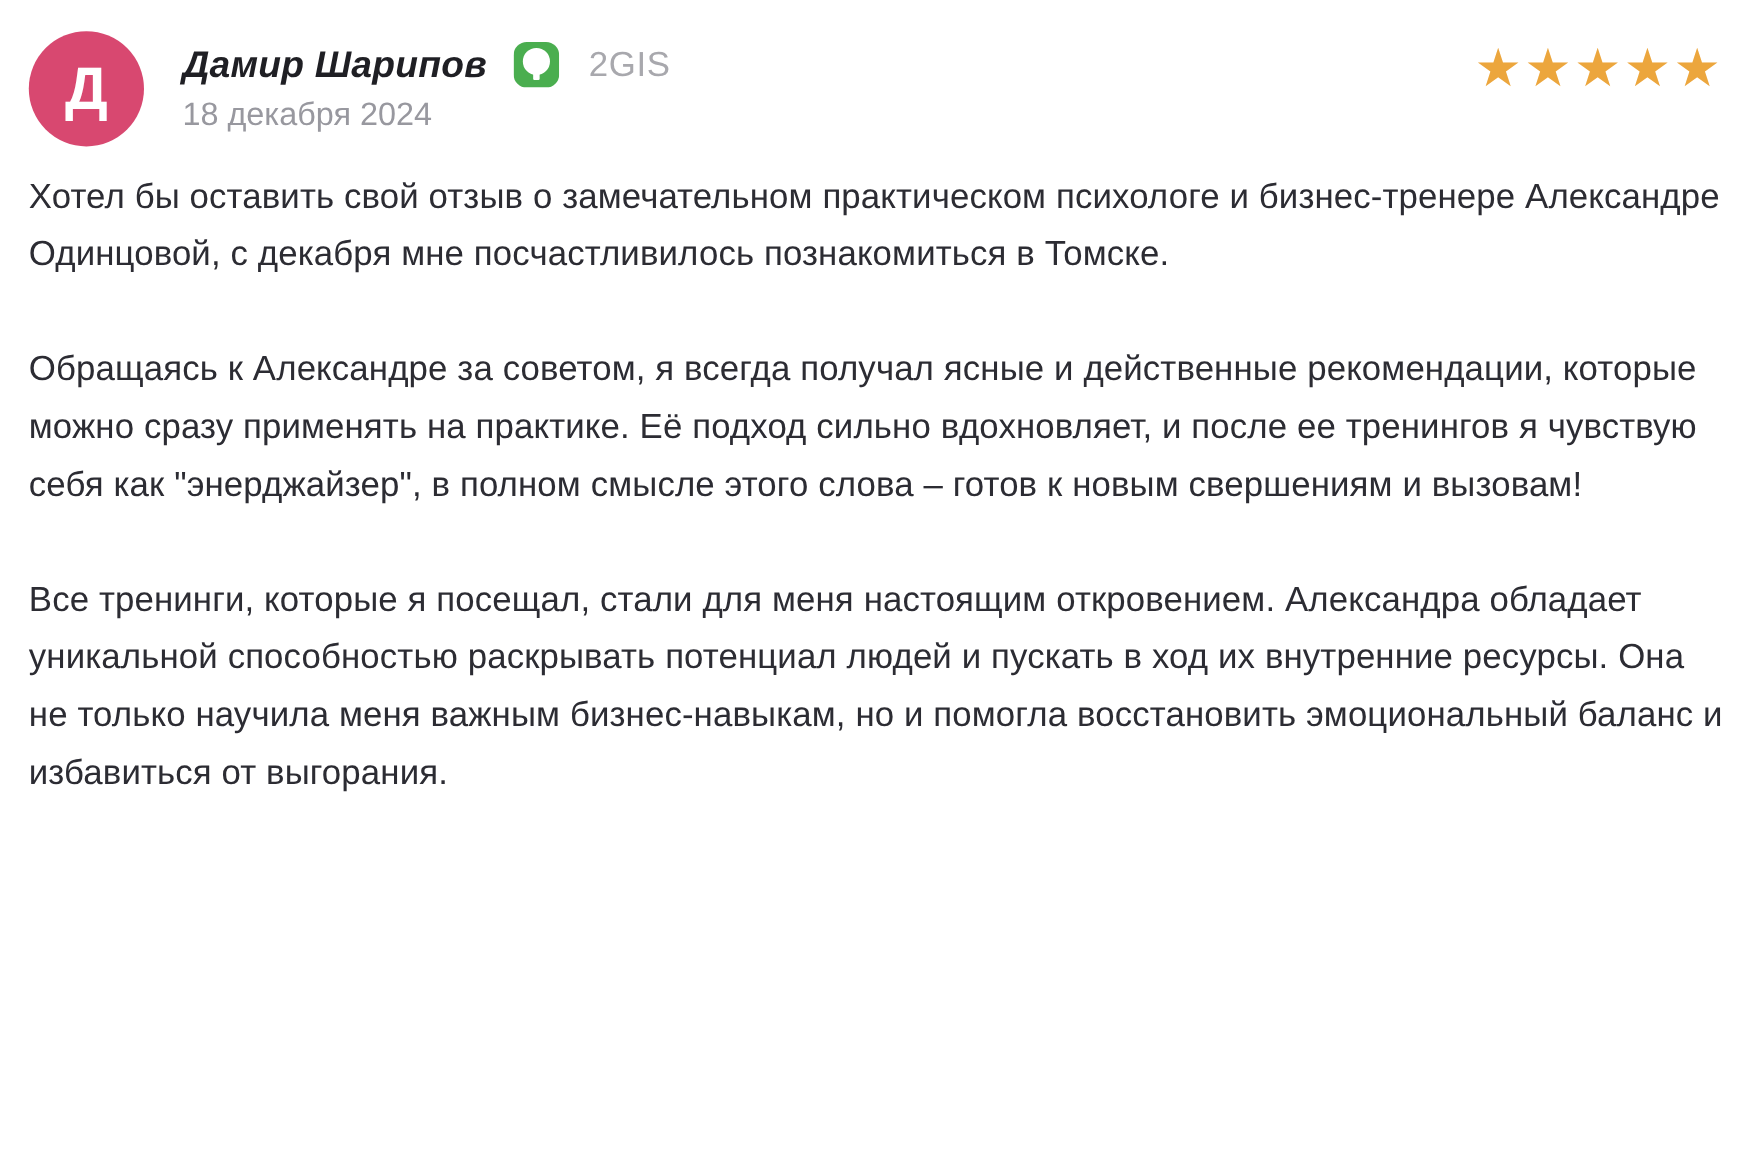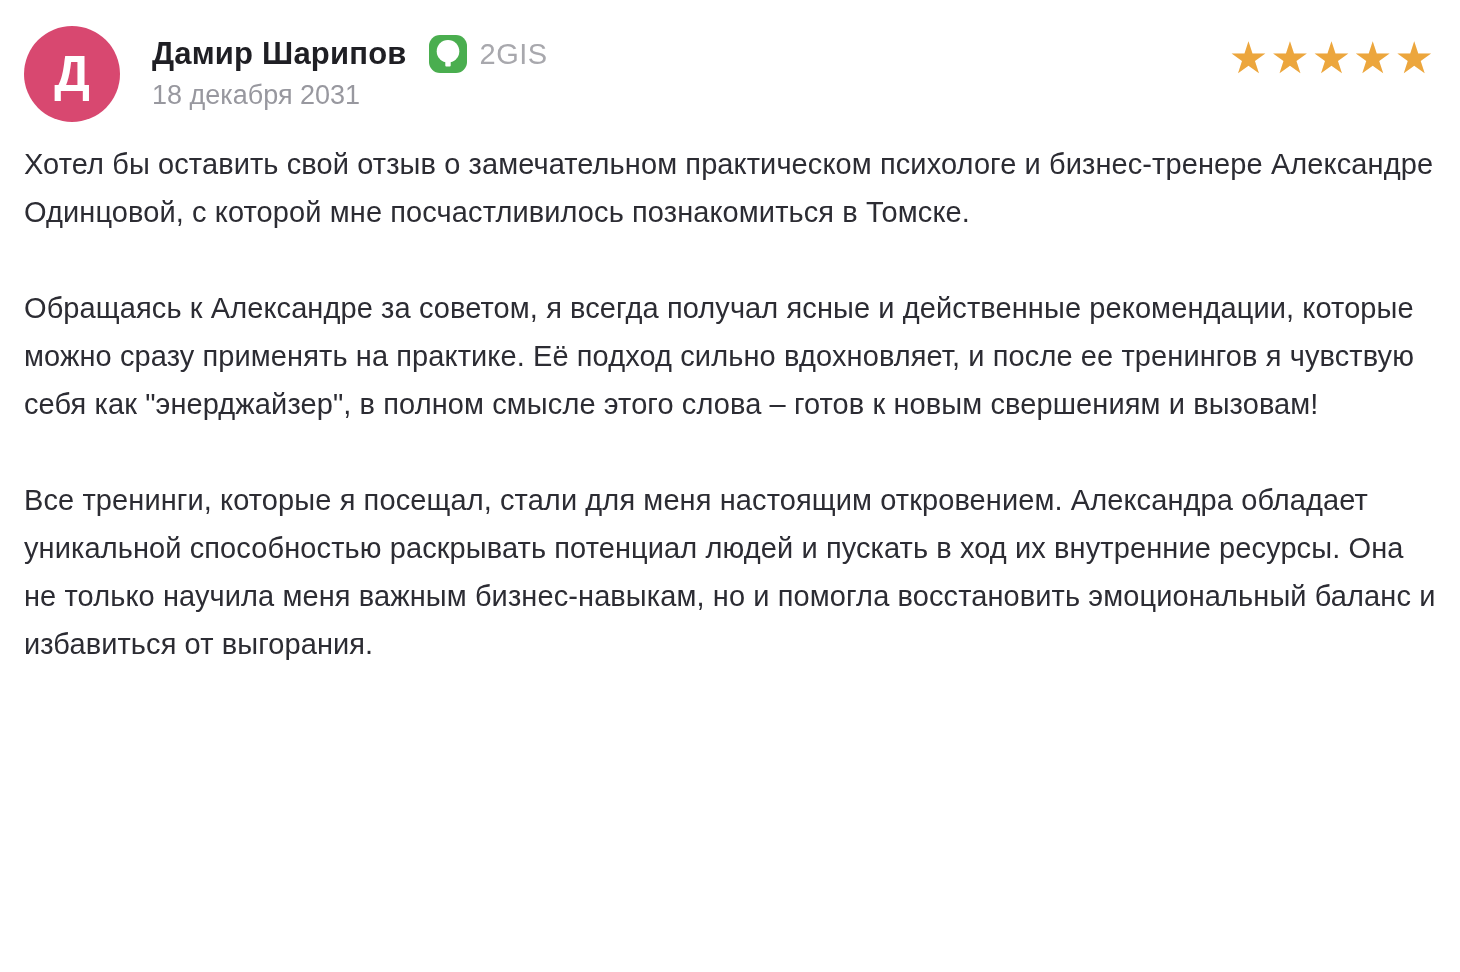--- a/index.html
+++ b/index.html
@@ -46,31 +46,32 @@
   }
   .name-row {
     display: flex;
     align-items: center;
   }
   .author-name {
     font-size: 31px;
     font-weight: 700;
     letter-spacing: 0.2px;
     color: #1f1f24;
+    font-style: italic;
   }
   .source-badge {
     display: flex;
     align-items: center;
     margin-left: 22px;
     text-decoration: none;
     cursor: pointer;
   }
   .source-badge svg { display: block; }
   .source-label {
-    margin-left: 13px;
+    margin-left: 25px;
     font-size: 29px;
     color: var(--source_label);
     letter-spacing: 0.5px;
   }
   .review-date {
     margin-top: 7px;
     font-size: 27px;
     color: var(--text_secondary);
   }
   .star-rating {
@@ -117,26 +118,26 @@
             <svg width="38" height="38" viewBox="0 0 38 38" aria-hidden="true">
               <rect x="0" y="0" width="38" height="38" rx="11" fill="#4aae4f"></rect>
               <circle cx="19" cy="16.2" r="11.3" fill="#ffffff"></circle>
               <rect x="16.3" y="24" width="5.4" height="7.6" rx="1" fill="#ffffff"></rect>
             </svg>
           </span>
           <span class="source-label">2GIS</span>
         </span>
       </div>
 
-      <div class="review-date">18 декабря 2031</div>
+      <div class="review-date">18 декабря 2024</div>
     </div>
 
     <div class="star-rating">★★★★★</div>
 
   </div>
 
   <div class="review-body">
-    <p>Хотел бы оставить свой отзыв о замечательном практическом психологе и бизнес-тренере Александре Одинцовой, с которой мне посчастливилось познакомиться в Томске.</p>
+    <p>Хотел бы оставить свой отзыв о замечательном практическом психологе и бизнес-тренере Александре Одинцовой, с декабря мне посчастливилось познакомиться в Томске.</p>
     <p>Обращаясь к Александре за советом, я всегда получал ясные и действенные рекомендации, которые можно сразу применять на практике. Её подход сильно вдохновляет, и после ее тренингов я чувствую себя как "энерджайзер", в полном смысле этого слова – готов к новым свершениям и вызовам!</p>
     <p>Все тренинги, которые я посещал, стали для меня настоящим откровением. Александра обладает уникальной способностью раскрывать потенциал людей и пускать в ход их внутренние ресурсы. Она не только научила меня важным бизнес-навыкам, но и помогла восстановить эмоциональный баланс и избавиться от выгорания.</p>
   </div>
 
 </div>
 
 </body></html>

